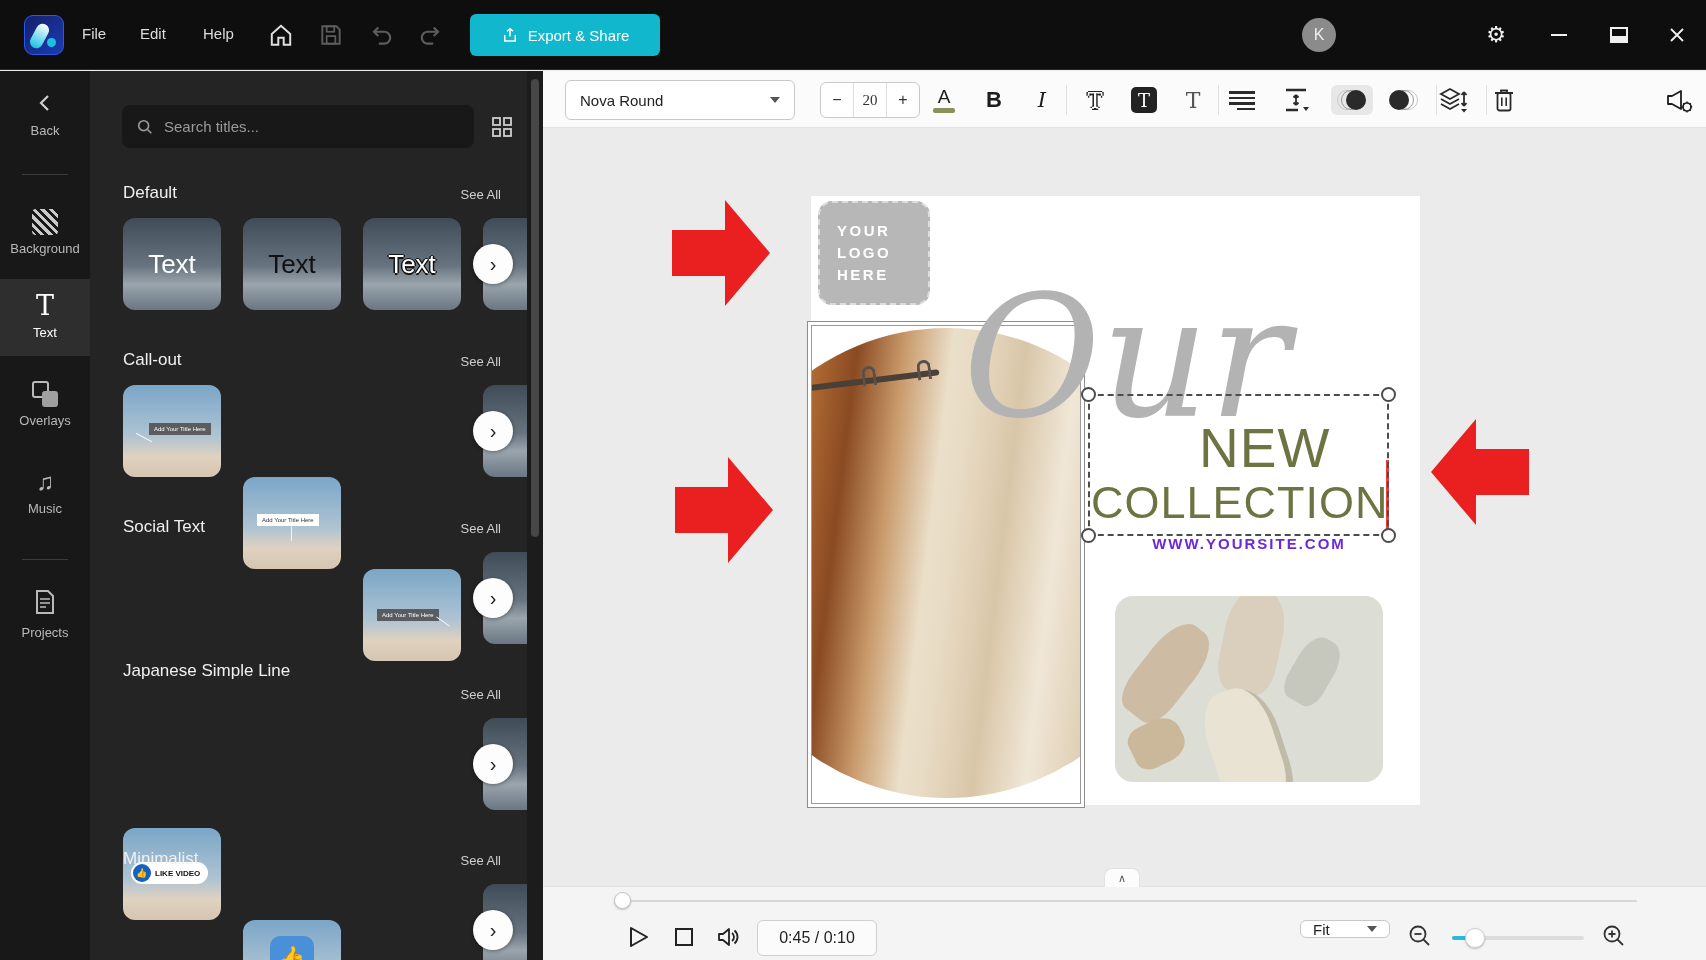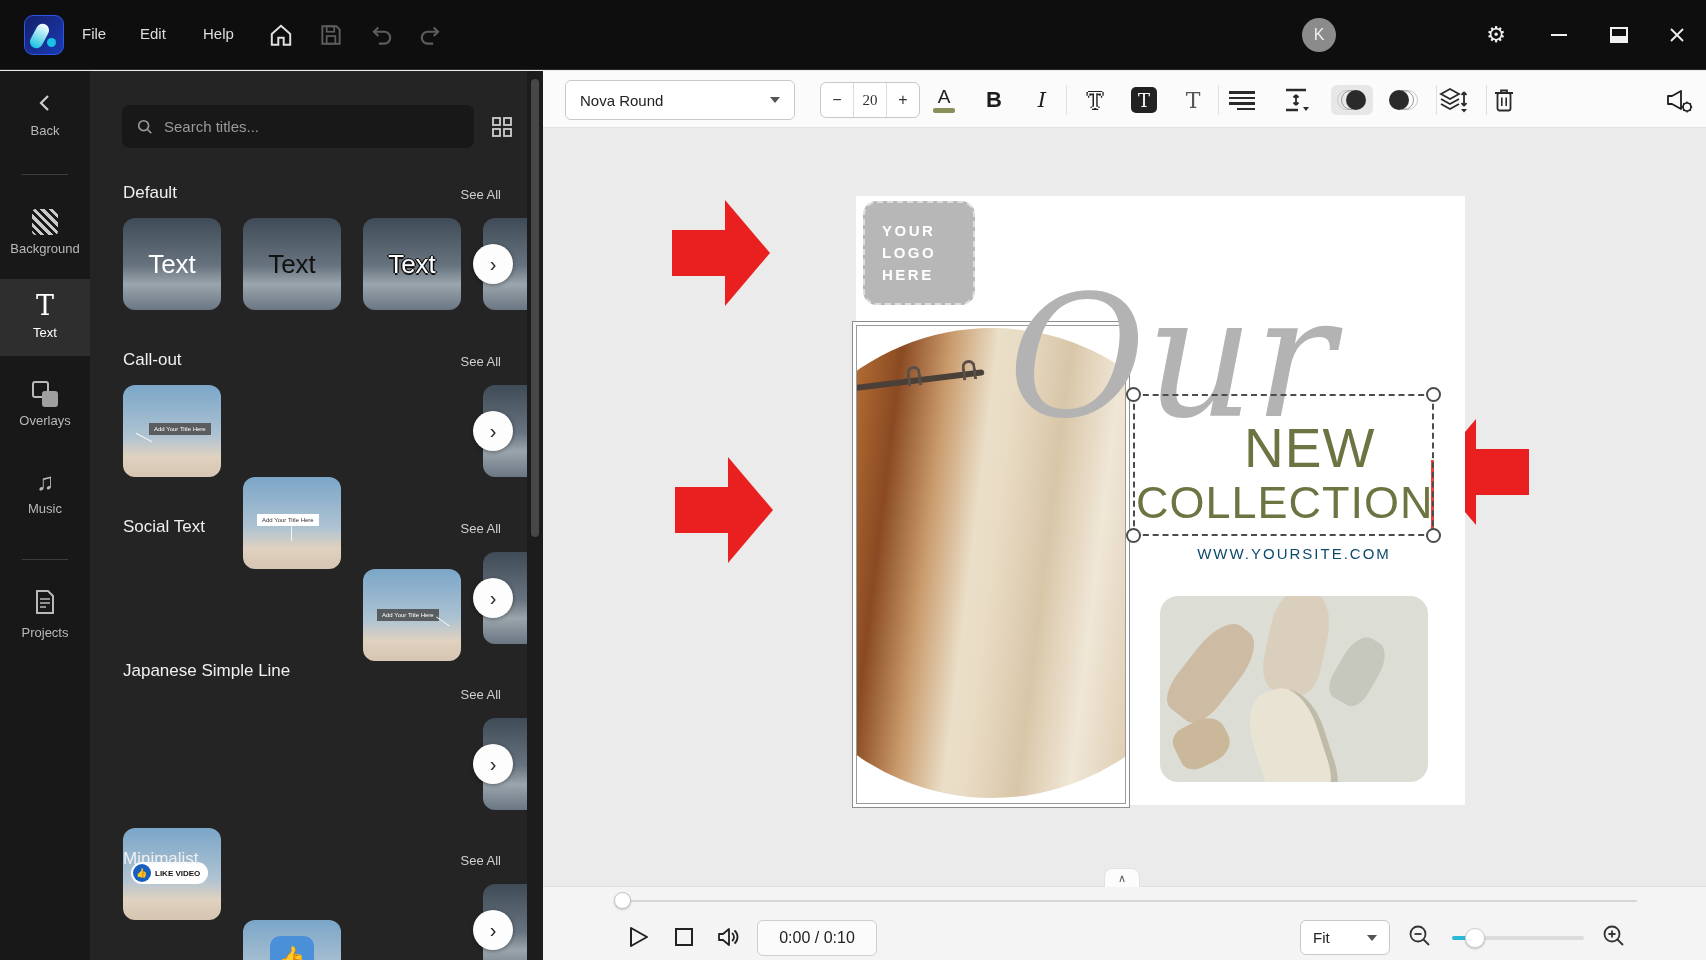--- a/index.html
+++ b/index.html
@@ -59,51 +59,51 @@
   .fadeic { position:relative; width:30px; height:22px; }
   .fadeic .c1,.fadeic .c2,.fadeic .c3 { position:absolute; top:1px; width:20px; height:20px; border-radius:50%; }
   .fadeic .c1 { border:1.5px solid #c9c9c9; }
   .fadeic .c2 { border:1.5px solid #9a9a9a; }
   .fadeic .c3 { background:#2a2a2a; }
   .alnic div { height:2.5px; background:#2a2a2a; margin:3px 0; }
 
   
   #stage { position:absolute; left:543px; top:128px; width:1163px; height:758px; background:#ebebeb; }
   .tip-pill { position:absolute; left:452px; top:20px; height:38px; padding:0 16px; background:#e3e3e3; border-radius:19px; box-shadow:0 1px 3px rgba(0,0,0,.12); display:flex; align-items:center; gap:14px; font-size:16px; font-weight:bold; color:#2b2b2b; }
-  #artboard { position:absolute; left:268px; top:68px; width:609px; height:609px; background:#ffffff;margin-left:45px; }
+  #artboard { position:absolute; left:268px; top:68px; width:609px; height:609px; background:#ffffff; }
   .arrow { position:absolute; width:98px; height:106px; }
   .arrow .tail { position:absolute; top:30px; width:54px; height:46px; background:#e9201f; }
   .arrow .headR { position:absolute; left:53px; top:0; width:0; height:0; border-top:53px solid transparent; border-bottom:53px solid transparent; border-left:45px solid #e9201f; }
   .arrow .headL { position:absolute; left:0; top:0; width:0; height:0; border-top:53px solid transparent; border-bottom:53px solid transparent; border-right:45px solid #e9201f; }
   .logo-box { position:absolute; left:7px; top:5px; width:112px; height:104px; background:#b7b7b7; border:2px dashed #dcdcdc; border-radius:14px; display:flex; align-items:center; justify-content:center; }
   .logo-box .t { width:74px; color:#fff; font-weight:bold; font-size:15px; letter-spacing:2.5px; line-height:1.45; text-align:left; }
   .photo-frame { position:absolute; left:-4px; top:125px; width:278px; height:487px; background:#fff; border:1px solid #8d8d8d; padding:3px; }
   .photo-inner { width:100%; height:100%; border:1px solid #9a9a9a; overflow:hidden; position:relative; background:#fff; }
   .clothes-circle { position:absolute; left:-100px; top:2px; width:470px; height:470px; border-radius:50%; overflow:hidden;
      background:linear-gradient(97deg,#f2e9da 0%,#e7d6bd 10%,#b06a33 20%,#8a4a22 28%,#c99a6b 37%,#eadFC9 46%,#e9dcc5 50%,#d9c6a8 60%,#f0e7d7 70%,#dcc9ad 82%,#c9b089 93%,#b89a74 100%); }
   .rod { position:absolute; left:18px; top:54px; width:210px; height:6px; background:#4a4038; transform:rotate(-7deg); border-radius:3px; }
   .hook { position:absolute; width:14px; height:20px; border:3px solid #5a5048; border-bottom:none; border-radius:8px 8px 0 0; }
   .script-our { position:absolute; left:152px; top:78px; font-family:"DejaVu Serif", serif; font-style:italic; font-size:168px; line-height:1; color:#b3b3b3; }
   .sel-box { position:absolute; left:277px; top:198px; width:301px; height:142px; border:2px dashed #4c4c4c; }
   .handle { position:absolute; width:15px; height:15px; border-radius:50%; background:#fff; border:2px solid #4c4c4c; }
   .hl-new { position:absolute; left:388px; top:220px; font-size:55px; color:#6e7342; letter-spacing:1px; }
   .hl-col { position:absolute; left:280px; top:281px; font-size:45px; color:#6e7342; letter-spacing:1px; }
   .cursor-bar { position:absolute; left:575px; top:264px; width:3px; height:74px; background:#e9403a; }
-  .site-txt { position:absolute; left:300px; top:349px; width:276px; text-align:center; font-size:15px; font-weight:normal; letter-spacing:2px; color:#0c4a6e; }
+  .site-txt { position:absolute; left:300px; top:339px; width:276px; text-align:center; font-size:15px; font-weight:bold; letter-spacing:2px; color:#6d28d9; }
   .shoes-box { position:absolute; left:304px; top:400px; width:268px; height:186px; border-radius:18px; background:#dcddd5; overflow:hidden; }
   .shoe { position:absolute; border-radius:40% 40% 30% 30%; }
 
   
   #bottombar { position:absolute; left:543px; top:886px; width:1163px; height:74px; background:#f4f4f4; border-top:1px solid #e0e0e0; }
   .chev-up { position:absolute; left:561px; top:-19px; width:36px; height:19px; background:#fcfcfc; border:1px solid #e2e2e2; border-bottom:none; border-radius:8px 8px 0 0; display:flex; align-items:center; justify-content:center; color:#555; font-size:11px; }
   .scrub-track { position:absolute; left:78px; top:13px; width:1016px; height:2px; background:#d7d7d7; border-radius:1px; }
   .scrub-handle { position:absolute; left:71px; top:5px; width:17px; height:17px; border-radius:50%; background:#fff; border:1px solid #c2c2c2; box-shadow:0 1px 2px rgba(0,0,0,.2); }
   .pb-ic { position:absolute; top:37px; width:26px; height:26px; }
   .time-pill { position:absolute; left:214px; top:33px; width:120px; height:36px; border:1px solid #cfcfcf; border-radius:6px; background:#fbfbfb; display:flex; align-items:center; justify-content:center; font-size:16px; color:#222; }
-  .fit-select { position:absolute; left:757px; top:33px; width:90px; height:35px; border:1px solid #c8c8c8; border-radius:6px; background:#fff; display:flex; align-items:center; justify-content:space-between; padding:0 12px; font-size:15px; color:#222; }
+  .fit-select { position:absolute; left:757px; top:33px; width:90px; height:18px; border:1px solid #c8c8c8; border-radius:6px; background:#fff; display:flex; align-items:center; justify-content:space-between; padding:0 12px; font-size:15px; color:#222; }
   .zoom-slider-track { position:absolute; left:909px; top:49px; width:132px; height:4px; border-radius:2px; background:#dcdcdc; }
   .zoom-slider-fill { position:absolute; left:909px; top:49px; width:22px; height:4px; border-radius:2px; background:#2cb8d8; }
   .zoom-slider-handle { position:absolute; left:922px; top:41px; width:20px; height:20px; border-radius:50%; background:#fff; border:1px solid #d2d2d2; box-shadow:0 1px 2px rgba(0,0,0,.25); }
   .caret { width:0; height:0; border-left:5px solid transparent; border-right:5px solid transparent; border-top:6px solid #555; }
 </style>
 </head>
 <body>
 
 <div id="root">
 
@@ -126,20 +126,27 @@
     </svg>
     <svg class="tb-icon" style="left:368px" viewBox="0 0 24 24">
       <path d="M6 9 H15 a5.5 5.5 0 0 1 0 11 H10" fill="none" stroke="#5d5d5d" stroke-width="2"></path>
       <path d="M9.5 5 L5.5 9 L9.5 13" fill="none" stroke="#5d5d5d" stroke-width="2"></path>
     </svg>
     <svg class="tb-icon" style="left:418px" viewBox="0 0 24 24">
       <path d="M18 9 H9 a5.5 5.5 0 0 0 0 11 H14" fill="none" stroke="#5d5d5d" stroke-width="2"></path>
       <path d="M14.5 5 L18.5 9 L14.5 13" fill="none" stroke="#5d5d5d" stroke-width="2"></path>
     </svg>
 
+    <div class="export-btn">
+      <svg width="18" height="18" viewBox="0 0 24 24">
+        <path d="M12 14 V4 M8 7 L12 3.5 L16 7" fill="none" stroke="#fff" stroke-width="2"></path>
+        <path d="M5 12 V20 H19 V12" fill="none" stroke="#fff" stroke-width="2"></path>
+      </svg>
+      <span>Export &amp; Share</span>
+    </div>
 
     <div class="avatar">
         <span>K</span>
       </div>
 
     <span class="win-btn" style="left:1482px; font-size:22px">⚙</span>
     <div class="win-btn" style="left:1545px">
         <div style="width:16px;height:2px;background:#f0f0f0"></div>
       </div>
     <div class="win-btn" style="left:1605px">
@@ -452,21 +459,21 @@
       <path d="M6 4 L22 13 L6 22 Z" fill="none" stroke="#222" stroke-width="2" stroke-linejoin="round"></path>
     </svg>
     <svg class="pb-ic" style="left:128px" viewBox="0 0 26 26">
       <rect x="5" y="5" width="16" height="16" fill="none" stroke="#222" stroke-width="2"></rect>
     </svg>
     <svg class="pb-ic" style="left:172px" viewBox="0 0 26 26">
       <path d="M4 10 H8 L14 5 V21 L8 16 H4 Z" fill="none" stroke="#222" stroke-width="1.8" stroke-linejoin="round"></path>
       <path d="M17 9 A5 5 0 0 1 17 17 M19.5 6.5 A8.5 8.5 0 0 1 19.5 19.5" fill="none" stroke="#222" stroke-width="1.8"></path>
     </svg>
     <div class="time-pill">
-        <span>0:00 / 0:10</span>
+        <span>0:45 / 0:10</span>
       </div>
 
     <div class="fit-select">
       <span>Fit</span>
       <div class="caret"></div>
     </div>
     <svg class="pb-ic" style="left:864px; top:36px" viewBox="0 0 26 26">
       <circle cx="11" cy="11" r="7.5" fill="none" stroke="#333" stroke-width="1.8"></circle>
         <path d="M16.5 16.5 L22 22" stroke="#333" stroke-width="1.8"></path>
         <path d="M7.5 11 H14.5" stroke="#333" stroke-width="1.8"></path>

